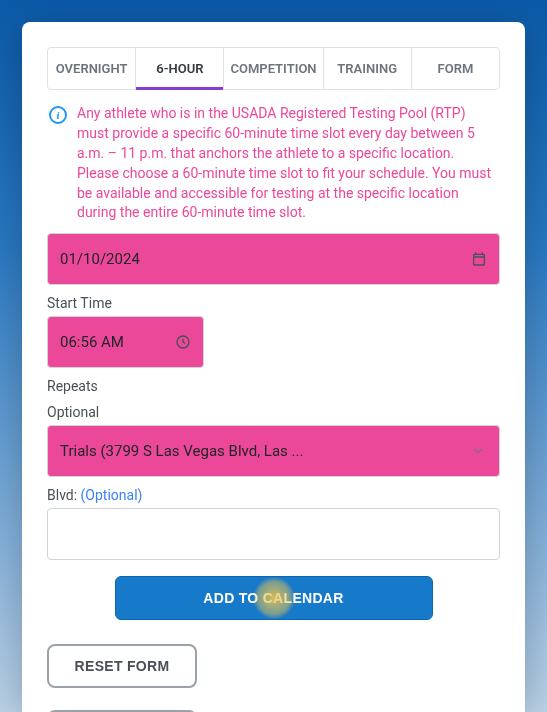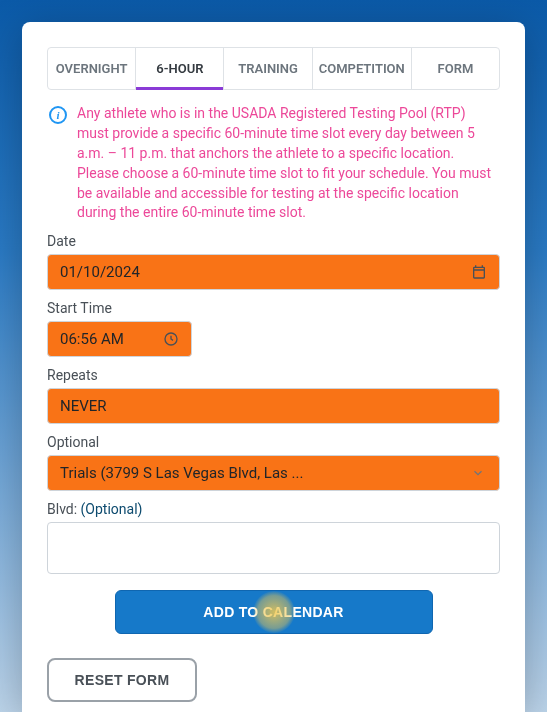--- a/index.html
+++ b/index.html
@@ -34,27 +34,27 @@
       height: 3px; background: #8a3bd6;
     }
     .info-row { display: flex; gap: 10px; margin: 14px 0 10px 0; padding: 0 2px; }
     .info-icon {
       width: 18px; height: 18px; border: 2px solid #2096f3; border-radius: 50%;
       flex: 0 0 18px; display: flex; align-items: center; justify-content: center;
       color: #2096f3; font: italic 700 11px/1 Georgia, serif; margin-top: 2px;
     }
     .info-text { font-size: 14px; line-height: 1.42; color: #ec4899; }
     .field-label { font-size: 14px; color: #495057; margin: 10px 0 5px 0; display: block; }
-    .optional { color: #0c4a6e; }
+    .optional { color: #3b82f6; }
     .input-wrap {
       width: 100%; border: 1px solid #ced4da; border-radius: 4px;
-      padding: 8px 12px; display: flex; align-items: center;
-      font-size: 15px; color: #212529; background: #f97316;
+      padding: 16px 12px; display: flex; align-items: center;
+      font-size: 15px; color: #212529; background: #ec4899;
     }
-    .input-wrap.time-wrap { width: 145px; }
+    .input-wrap.time-wrap { width: 157px; }
     .input-wrap span[data-bind] { flex: 1; }
     .icon-cal, .icon-clock { width: 16px; height: 16px; color: #495057; }
     .select-wrap { position: relative; }
     .select-wrap .chev {
       position: absolute; right: 14px; top: 50%; transform: translateY(-50%);
       width: 14px; height: 14px; color: #6c757d; pointer-events: none;
     }
     .textarea {
       width: 100%; height: 52px; border: 1px solid #ced4da; border-radius: 4px;
       padding: 8px 12px; font-size: 14px; resize: none;
@@ -78,51 +78,47 @@
     }
   </style>
 </head>
 <body>
 
 <div class="sheet">
 
   <div class="tabs">
     <div class="tab" data-bind="tabs.overnight">OVERNIGHT</div>
     <div class="tab active" data-bind="tabs.one_hour">6-HOUR</div>
+    <div class="tab" data-bind="tabs.competition">COMPETITION</div>
     <div class="tab" data-bind="tabs.training">TRAINING</div>
-    <div class="tab" data-bind="tabs.competition">COMPETITION</div>
     <div class="tab" data-bind="tabs.other">FORM</div>
   </div>
 
   <div class="info-row">
     <div class="info-icon">i</div>
     <div class="info-text" data-bind="info_text">Any athlete who is in the USADA Registered Testing Pool (RTP) must provide a specific 60-minute time slot every day between 5 a.m. – 11 p.m. that anchors the athlete to a specific location. Please choose a 60-minute time slot to fit your schedule. You must be available and accessible for testing at the specific location during the entire 60-minute time slot.</div>
   </div>
 
-  <label class="field-label" data-bind="labels.date">Date</label>
   <div class="input-wrap">
     <span data-bind="values.date">01/10/2024</span>
     <svg class="icon-cal" viewBox="0 0 24 24" fill="currentColor">
         <path d="M19 4h-1V2h-2v2H8V2H6v2H5a2 2 0 0 0-2 2v14a2 2 0 0 0 2 2h14a2 2 0 0 0 2-2V6a2 2 0 0 0-2-2zm0 16H5V10h14v10zM5 8V6h14v2H5z"></path>
       </svg>
   </div>
 
   <label class="field-label" data-bind="labels.start_time">Start Time</label>
   <div class="input-wrap time-wrap">
     <span data-bind="values.time">06:56 AM</span>
     <svg class="icon-clock" viewBox="0 0 24 24" fill="none" stroke="currentColor" stroke-width="2">
         <circle cx="12" cy="12" r="9"></circle>
         <path d="M12 7v5l3 2"></path>
       </svg>
   </div>
 
   <label class="field-label" data-bind="labels.repeats">Repeats</label>
-  <div class="input-wrap">
-    <span data-bind="values.repeats">NEVER</span>
-  </div>
 
   <label class="field-label" data-bind="labels.location">Optional</label>
   <div class="input-wrap select-wrap">
     <span data-bind="values.location">Trials (3799 S Las Vegas Blvd, Las ...</span>
     <svg class="chev" viewBox="0 0 24 24" fill="none" stroke="currentColor" stroke-width="2">
         <path d="M6 9l6 6 6-6"></path>
       </svg>
   </div>
 
   <label class="field-label">

